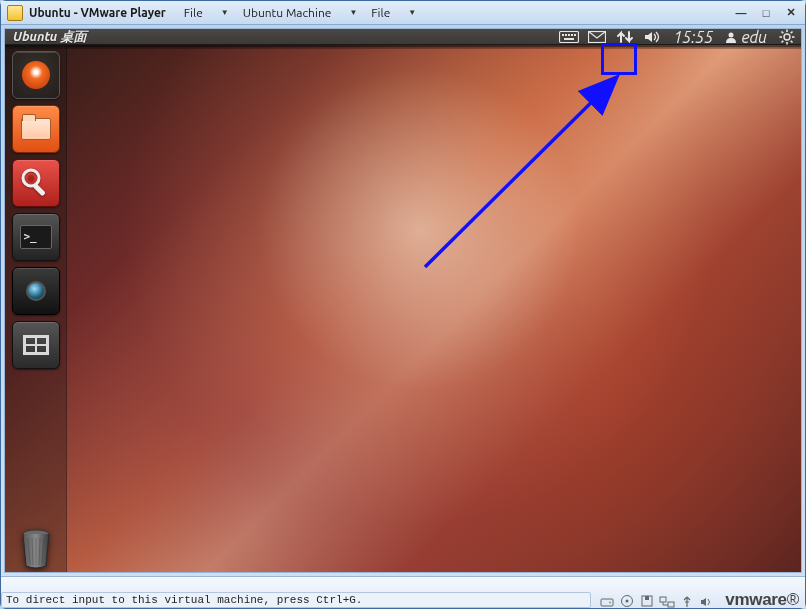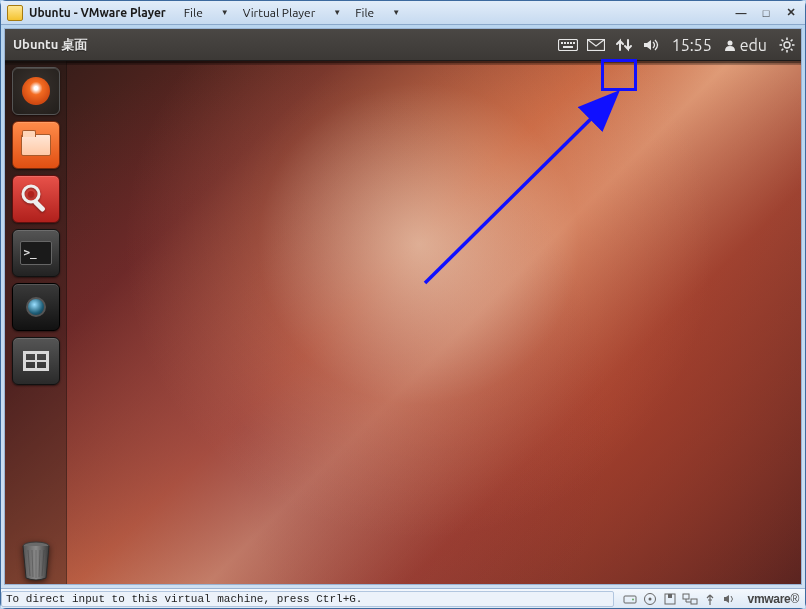--- a/index.html
+++ b/index.html
@@ -46,27 +46,28 @@
     margin: 3px;
     border: 1px solid #9ab4d4;
     display: flex; flex-direction: column;
     background: #2b1b16;
     position: relative;
     overflow: hidden;
   }
 
   
   .ubuntu-menubar {
-    height: 32px;
+    height: 16px;
     background: linear-gradient(#4a4744,#3c3936);
     border-bottom: 1px solid #1a1a1a;
     display: flex; align-items: center;
     color: #e6e6e6;
     font-size: 13px;
     padding-left: 8px;
+    font-style: italic;
   }
   .ubuntu-menubar .title { font-weight: bold; text-shadow: 0 1px 1px rgba(0,0,0,.4); }
   .ubuntu-menubar .spacer { flex:1; }
   .ind {
     width: 28px; height:24px;
     display:flex; align-items:center; justify-content:center;
     color:#e6e6e6;
   }
   .ind-wide { width:auto; padding: 0 6px; gap:4px; font-size:16px; }
   .ind svg { display:block; }
@@ -136,51 +137,51 @@
   
   .annot { position:absolute; pointer-events:none; }
   .annot-box {
     left: 596px; top: -2px; width: 36px; height: 32px;
     border: 3px solid #1010ff;
   }
   .annot-arrow { left: 400px; top: 22px; }
 
   
   .statusbar {
-    height: 20px;
+    height: 32px;
     background: linear-gradient(#f4f8fd,#dde9f6);
     border-top: 1px solid #9ab4d4;
-    display:flex; align-items:center;
+    display:flex; align-items:flex-end;
     font: 11px/1 "Courier New", monospace;
     color:#222;
     padding-right: 6px;
   }
   .statusbar .msg {
     flex:1; padding-left:4px;
     border:1px solid #b2c6df; background:#ecf2fa; height:16px; line-height:14px;
     border-radius:2px; margin:0 6px 0 0;
   }
   .statusbar .sb-icon { width:20px; display:flex; align-items:center; justify-content:center; }
-  .statusbar .brand { font-family: Arial; font-size:12px; color:#444; letter-spacing:-0.3px; margin-left:8px; }
+  .statusbar .brand { font-family: Arial; font-size:17px; color:#444; letter-spacing:-0.3px; margin-left:8px; }
   .statusbar .brand b { font-weight:bold; }
 </style>
 </head>
 <body>
 
 <div class="vm-window">
 
   <div class="vm-titlebar">
     <div class="vm-icon"></div>
     <span class="vm-title">Ubuntu - VMware Player</span>
     <span class="vm-menuitem">
         <span>File</span>
         <span class="tri">▼</span>
       </span>
     <span class="vm-menuitem">
-        <span>Virtual Player</span>
+        <span>Ubuntu Machine</span>
         <span class="tri">▼</span>
       </span>
     <span class="vm-menuitem">
         <span>File</span>
         <span class="tri">▼</span>
       </span>
     <span class="spacer"></span>
     <div class="win-btn">—</div>
     <div class="win-btn">□</div>
     <div class="win-btn">✕</div>

